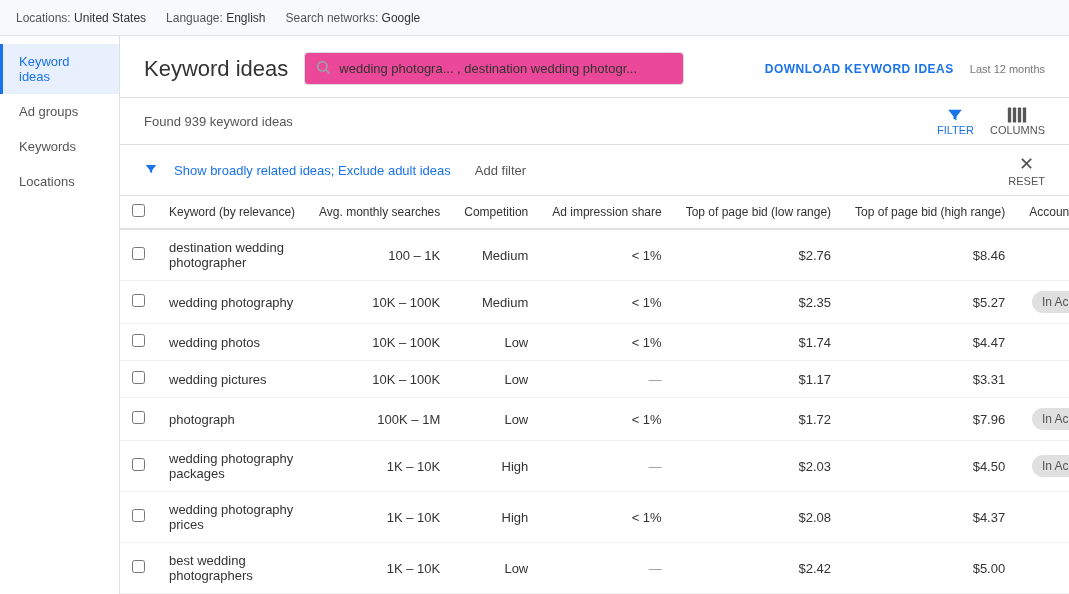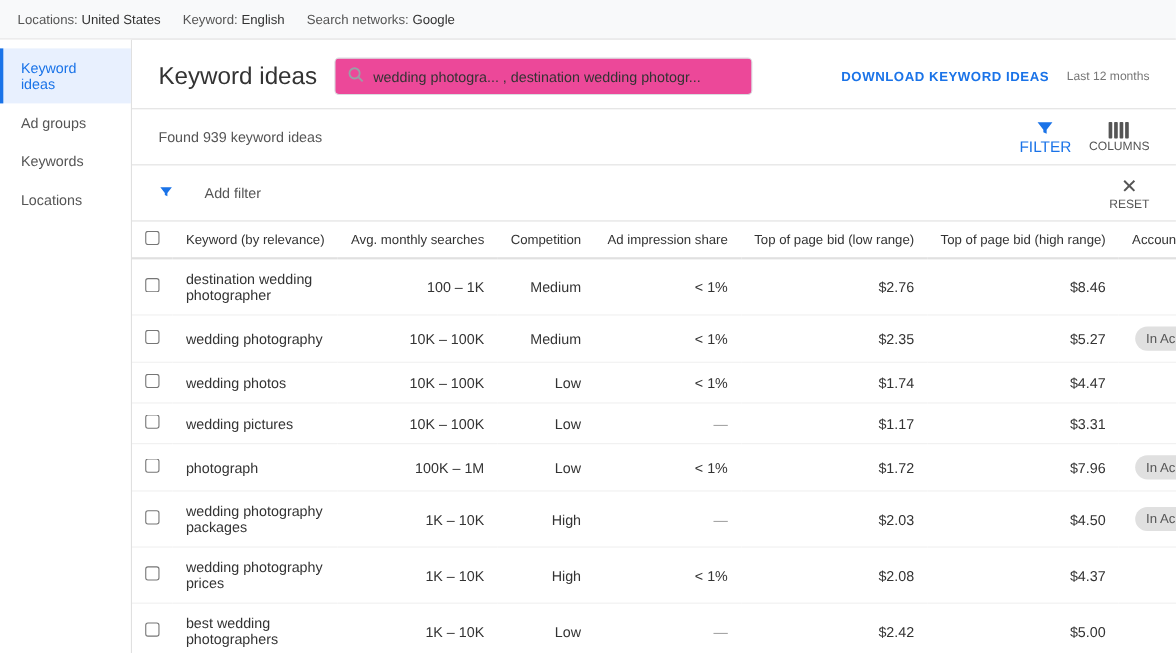--- a/index.html
+++ b/index.html
@@ -112,21 +112,21 @@
       gap: 8px;
       border-bottom: 1px solid #e0e0e0;
     }
     .results-count { font-size: 13px; color: #555; flex: 1; }
     .filter-icon-btn {
       display: flex;
       flex-direction: column;
       align-items: center;
       cursor: pointer;
       color: #1a73e8;
-      font-size: 14px;
+      font-size: 11px;
     }
     .funnel-icon {
       width: 18px;
       height: 18px;
       fill: #1a73e8;
     }
     .columns-icon-btn {
       display: flex;
       flex-direction: column;
       align-items: center;
@@ -209,21 +209,21 @@
   </style>
 </head>
 <body>
 
 <div class="top-bar">
   <span>
     <span>Locations:</span>
     <strong>United States</strong>
   </span>
   <span>
-    <span>Keyword:</span>
+    <span>Language:</span>
     <strong>English</strong>
   </span>
   <span>
     <span>Search networks:</span>
     <strong>Google</strong>
   </span>
 </div>
 
 <div class="layout">
 
@@ -273,20 +273,21 @@
         <span>COLUMNS</span>
       </div>
     </div>
 
     <div class="filter-tags-row">
       <span class="filter-funnel">
         <svg width="14" height="14" viewBox="0 0 24 24" fill="#1a73e8">
           <path d="M3 5h18l-7 9v5l-4-2v-3L3 5z"></path>
         </svg>
       </span>
+      <a class="filter-link">Show broadly related ideas; Exclude adult ideas</a>
       <span class="filter-separator"></span>
       <span class="add-filter">Add filter</span>
       <div class="reset-btn">
         <span class="close-x">✕</span>
         <span>RESET</span>
       </div>
     </div>
 
     <div class="table-wrapper">
       <table>

